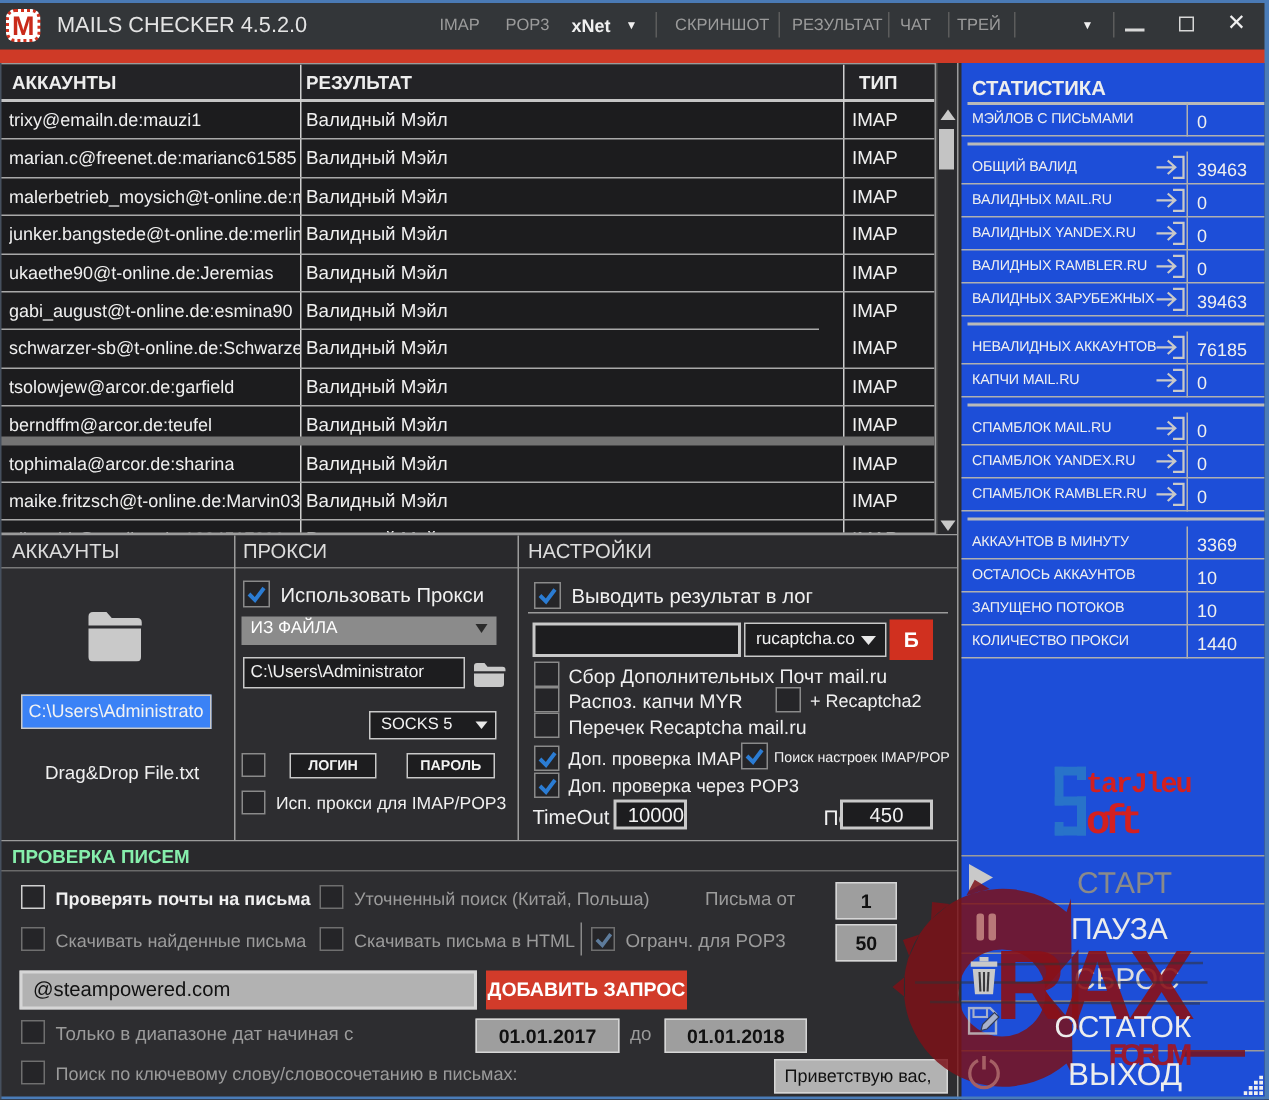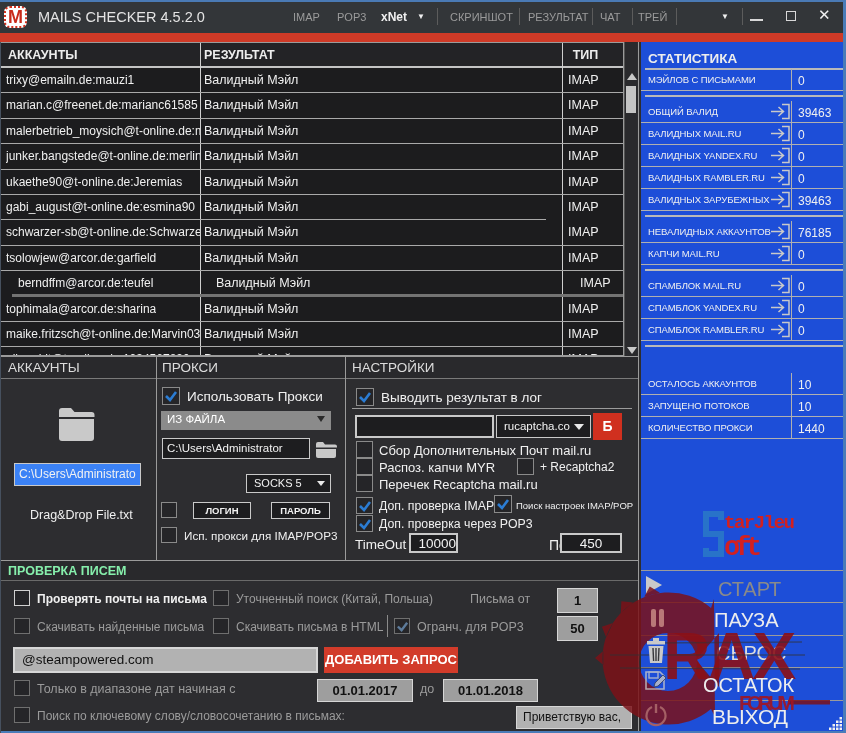--- a/index.html
+++ b/index.html
@@ -93,21 +93,21 @@
   <div class="abs" style="left:0;top:177.4px;width:623px;height:25.4px;border-bottom:1px solid #a9a9a9;">
     <div class="abs txt" style="left:6px;top:5px;font-size:12px;max-width:194px;overflow:hidden;">schwarzer-sb@t-online.de:Schwarzer99</div>
     <div class="abs txt" style="left:204px;top:5px;font-size:12.5px;">Валидный Мэйл</div>
     <div class="abs txt" style="left:568px;top:5px;font-size:12.5px;">IMAP</div>
   </div>
   <div class="abs" style="left:0;top:202.8px;width:623px;height:25.4px;border-bottom:1px solid #a9a9a9;">
     <div class="abs txt" style="left:6px;top:5px;font-size:12px;max-width:194px;overflow:hidden;">tsolowjew@arcor.de:garfield</div>
     <div class="abs txt" style="left:204px;top:5px;font-size:12.5px;">Валидный Мэйл</div>
     <div class="abs txt" style="left:568px;top:5px;font-size:12.5px;">IMAP</div>
   </div>
-  <div class="abs" style="left:12px;top:228.2px;width:623px;height:25.4px;border-bottom:3px solid #737373;">
+  <div class="abs" style="left:0;top:228.2px;width:623px;height:25.4px;border-bottom:6px solid #737373;">
     <div class="abs txt" style="left:6px;top:5px;font-size:12px;max-width:194px;overflow:hidden;">berndffm@arcor.de:teufel</div>
     <div class="abs txt" style="left:204px;top:5px;font-size:12.5px;">Валидный Мэйл</div>
     <div class="abs txt" style="left:568px;top:5px;font-size:12.5px;">IMAP</div>
   </div>
   <div class="abs" style="left:0;top:253.6px;width:623px;height:25.4px;border-bottom:1px solid #a9a9a9;">
     <div class="abs txt" style="left:6px;top:5px;font-size:12px;max-width:194px;overflow:hidden;">tophimala@arcor.de:sharina</div>
     <div class="abs txt" style="left:204px;top:5px;font-size:12.5px;">Валидный Мэйл</div>
     <div class="abs txt" style="left:568px;top:5px;font-size:12.5px;">IMAP</div>
   </div>
   <div class="abs" style="left:0;top:279.0px;width:623px;height:25.4px;border-bottom:1px solid #a9a9a9;">
@@ -342,20 +342,25 @@
   <div class="abs" style="left:0;top:277px;width:202px;height:22px;border-bottom:1px solid #b0b0b0;">
     <div class="abs txt" style="left:7px;top:5px;font-size:9.5px;letter-spacing:-0.1px;">СПАМБЛОК RAMBLER.RU</div>
     <svg class="abs" style="left:129px;top:2px;" width="21" height="17" viewBox="0 0 21 17">
         <path d="M12 1.5 h7 v14 h-7" fill="none" stroke="#c9c9c9" stroke-width="1.5"></path>
         <path d="M1 8.5 h12 M8.5 4 l5 4.5 L8.5 13" fill="none" stroke="#c9c9c9" stroke-width="1.5"></path>
       </svg>
     <div class="abs" style="left:150px;top:0;width:1px;height:22px;background:#b0b0b0;"></div>
     <div class="abs txt" style="left:157px;top:5px;font-size:12px;">0</div>
   </div>
   <div class="abs" style="left:4px;top:303px;width:198px;height:2px;background:#b9b9b9;"></div>
+  <div class="abs" style="left:0;top:309px;width:202px;height:22px;border-bottom:1px solid #b0b0b0;">
+    <div class="abs txt" style="left:7px;top:5px;font-size:9.5px;letter-spacing:-0.1px;">АККАУНТОВ В МИНУТУ</div>
+    <div class="abs" style="left:150px;top:0;width:1px;height:22px;background:#b0b0b0;"></div>
+    <div class="abs txt" style="left:157px;top:5px;font-size:12px;">3369</div>
+  </div>
   <div class="abs" style="left:0;top:331px;width:202px;height:22px;border-bottom:1px solid #b0b0b0;">
     <div class="abs txt" style="left:7px;top:5px;font-size:9.5px;letter-spacing:-0.1px;">ОСТАЛОСЬ АККАУНТОВ</div>
     <div class="abs" style="left:150px;top:0;width:1px;height:22px;background:#b0b0b0;"></div>
     <div class="abs txt" style="left:157px;top:5px;font-size:12px;">10</div>
   </div>
   <div class="abs" style="left:0;top:353px;width:202px;height:22px;border-bottom:1px solid #b0b0b0;">
     <div class="abs txt" style="left:7px;top:5px;font-size:9.5px;letter-spacing:-0.1px;">ЗАПУЩЕНО ПОТОКОВ</div>
     <div class="abs" style="left:150px;top:0;width:1px;height:22px;background:#b0b0b0;"></div>
     <div class="abs txt" style="left:157px;top:5px;font-size:12px;">10</div>
   </div>

